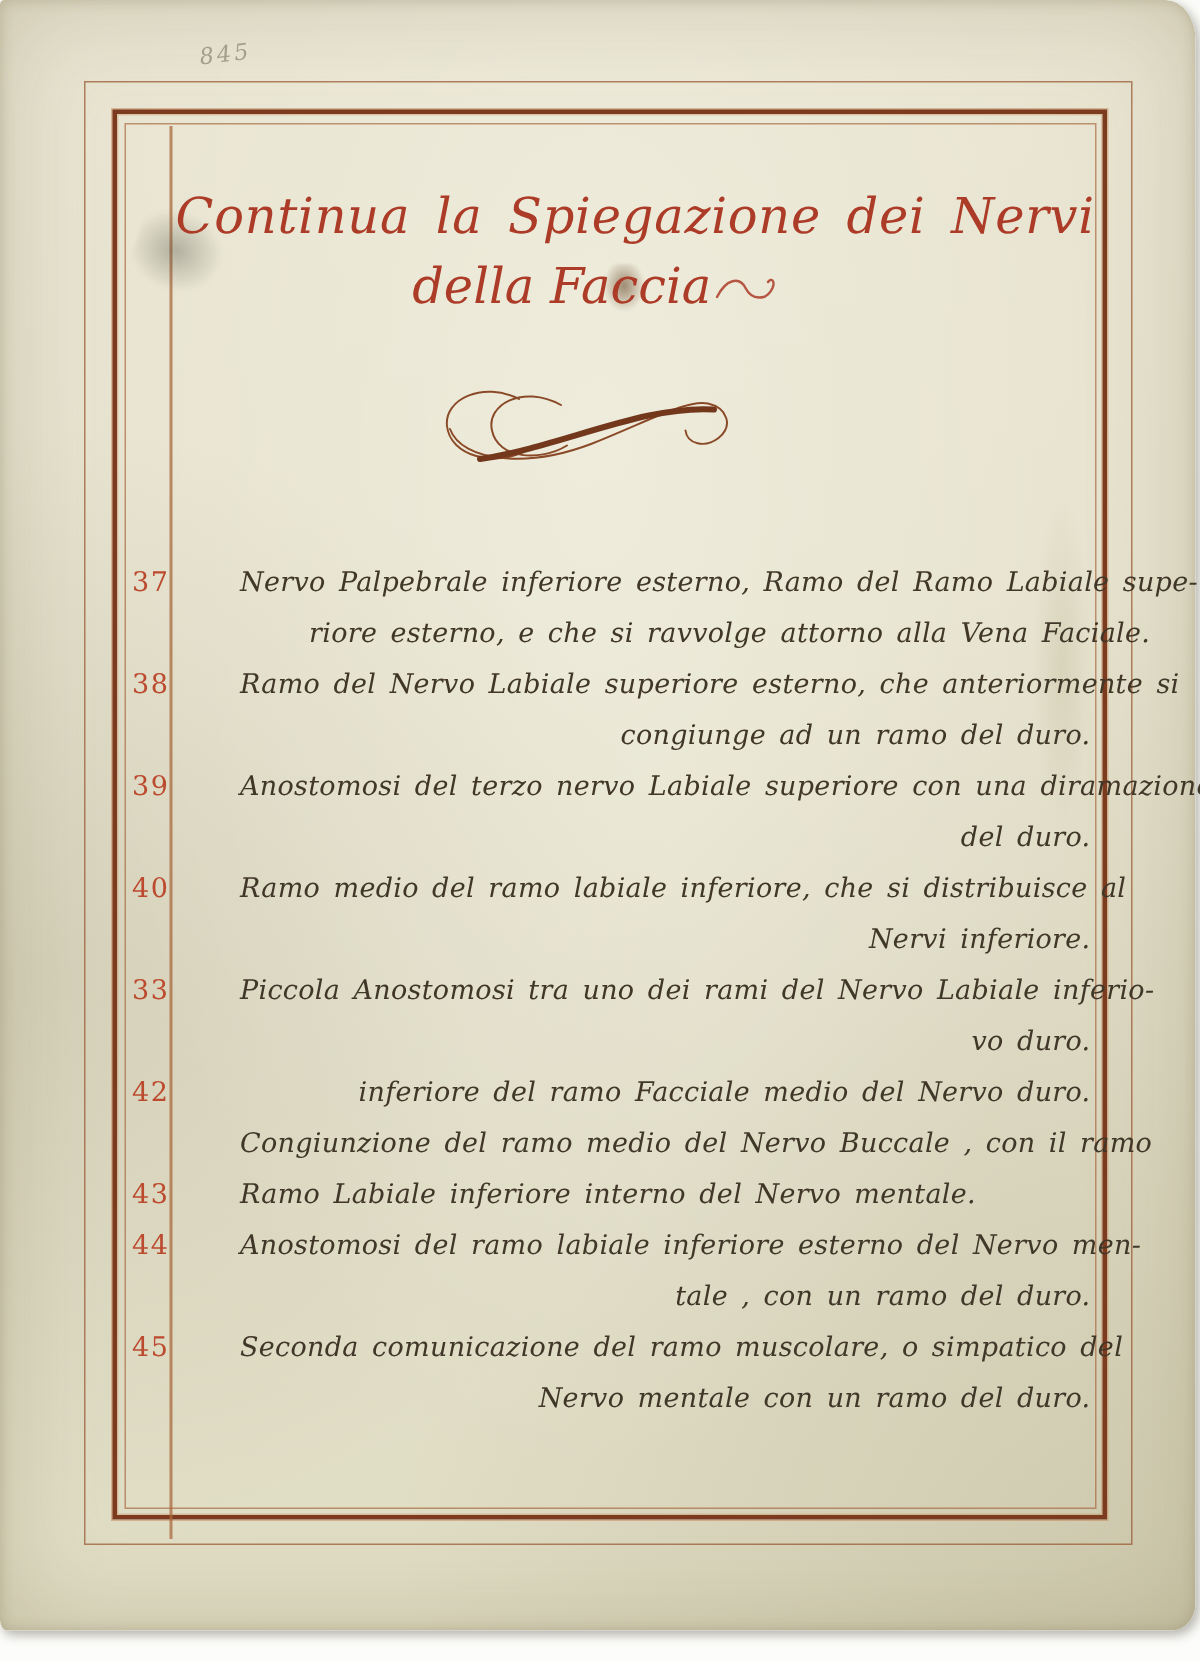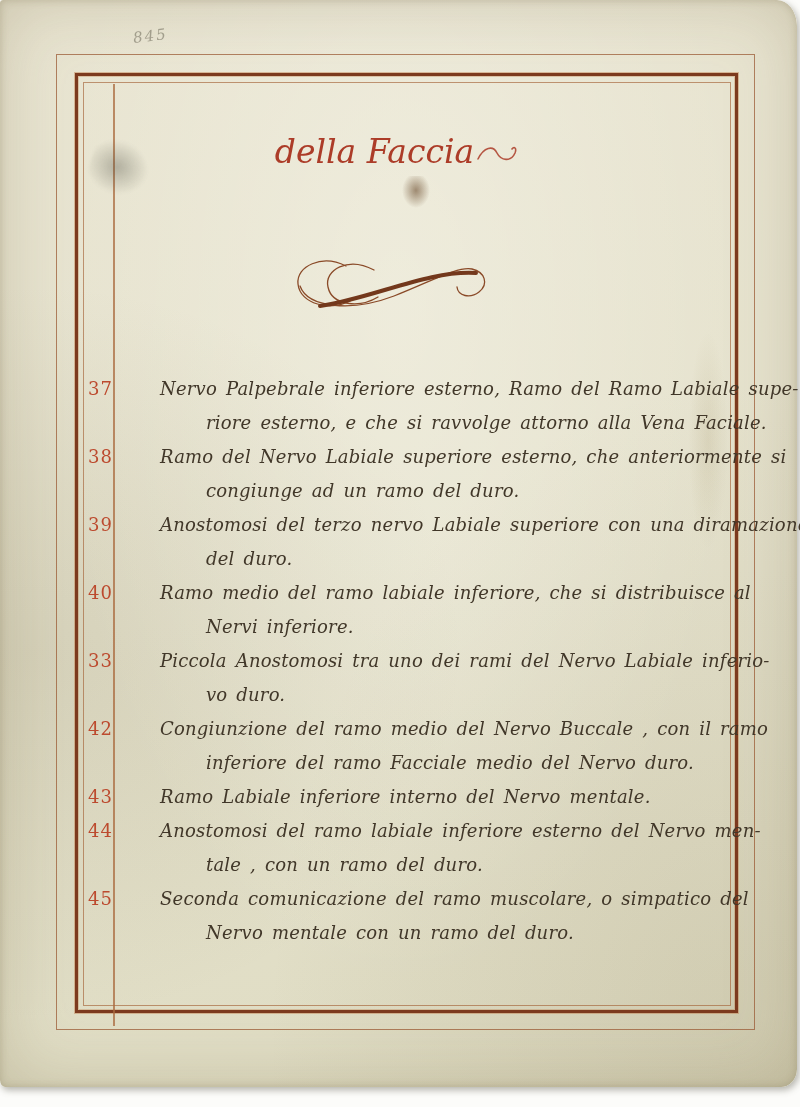--- a/index.html
+++ b/index.html
@@ -59,21 +59,21 @@
     color:var(--ink,#413729);
     letter-spacing:.2px;word-spacing:3px;margin-top:34px;
   }
   .entry{position:relative;padding-left:72px;}
   .entry-num{
     position:absolute;left:0;top:0;width:30px;
     font-style:normal;font-size:18px;letter-spacing:1px;
     color:var(--number-red,#bc4a2e);
   }
   .line{white-space:nowrap;}
-  .line.cont{padding-left:46px;}
+  .line.cont{padding-left:46px;text-align:right;}
   .stain{position:absolute;pointer-events:none;}
   .stain-smudge{
     left:90px;top:140px;width:60px;height:56px;
     background:radial-gradient(ellipse at 45% 50%, rgba(72,72,60,.34), rgba(72,72,60,0) 68%);
     filter:blur(1px);transform:rotate(18deg);
   }
   .stain-blot{
     left:402px;top:176px;width:28px;height:32px;
     background:radial-gradient(ellipse at 50% 45%, rgba(92,58,26,.55), rgba(92,58,26,0) 70%);
     filter:blur(.6px);
@@ -93,20 +93,21 @@
   <div class="frame frame-outer"></div>
   <div class="frame frame-thick"></div>
   <div class="frame frame-inner"></div>
   <div class="number-rule"></div>
 
   <div class="stain stain-smudge"></div>
   <div class="stain stain-blot"></div>
   <div class="stain stain-foxing"></div>
 
   <div class="title">
+    <div class="title-line1">Continua la Spiegazione dei Nervi</div>
     <div class="title-line2"><span>della Faccia</span><svg class="title-swash" width="44" height="24" viewBox="0 0 44 24">
         <path d="M2,16 C8,4 17,2 21,10 C25,18 35,19 39,10 C41,5 38,3 36,6" fill="none" stroke="#ac3c28" stroke-width="1.6" stroke-linecap="round" opacity=".85"></path>
       </svg></div>
   </div>
 
   <svg class="flourish" width="212" height="62" viewBox="0 0 212 62">
     <g fill="none" stroke="#8a4a28" stroke-linecap="round">
       <path stroke-width="1.3" d="M60,12 C36,0 10,12 12,30 C14,50 44,58 66,46"></path>
       <path stroke-width="1.3" d="M88,16 C62,2 38,16 42,33 C46,52 74,54 92,43"></path>
       <path stroke-width="1.3" d="M14,32 C22,54 66,58 108,42 C146,27 172,12 186,15 C199,18 203,30 193,38 C184,45 172,42 171,33"></path>
@@ -146,22 +147,22 @@
       <div class="entry">
         <span class="entry-num">33</span>
         <div class="entry-text">
           <div class="line">Piccola Anostomosi tra uno dei rami del Nervo Labiale inferio-</div>
           <div class="line cont">vo duro.</div>
         </div>
       </div>
       <div class="entry">
         <span class="entry-num">42</span>
         <div class="entry-text">
+          <div class="line cont">inferiore del ramo Facciale medio del Nervo duro.</div>
           <div class="line">Congiunzione del ramo medio del Nervo Buccale , con il ramo</div>
-          <div class="line cont">inferiore del ramo Facciale medio del Nervo duro.</div>
         </div>
       </div>
       <div class="entry">
         <span class="entry-num">43</span>
         <div class="entry-text">
           <div class="line">Ramo Labiale inferiore interno del Nervo mentale.</div>
         </div>
       </div>
       <div class="entry">
         <span class="entry-num">44</span>

